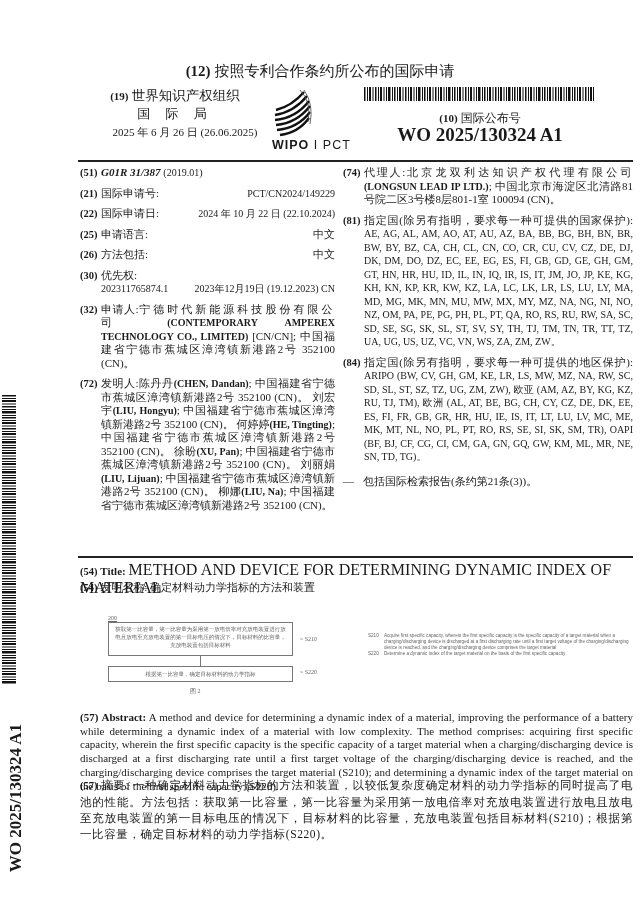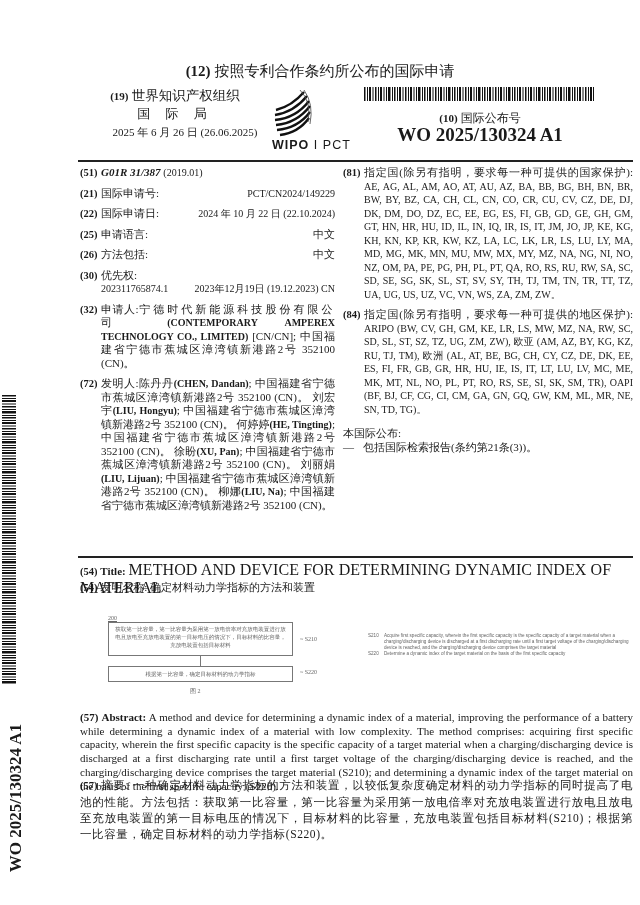--- a/index.html
+++ b/index.html
@@ -374,35 +374,41 @@
   <div class="field">
     <span class="code">(72)</span>
     <div class="just">
       <span>发明人:</span><span><span>陈丹丹</span><span class="bold">(CHEN, Dandan)</span><span>; 中国福建省宁德市蕉城区漳湾镇新港路2号 352100 (CN)。 </span></span><span><span>刘宏宇</span><span class="bold">(LIU, Hongyu)</span><span>; 中国福建省宁德市蕉城区漳湾镇新港路2号 352100 (CN)。 </span></span><span><span>何婷婷</span><span class="bold">(HE, Tingting)</span><span>; 中国福建省宁德市蕉城区漳湾镇新港路2号 352100 (CN)。 </span></span><span><span>徐盼</span><span class="bold">(XU, Pan)</span><span>; 中国福建省宁德市蕉城区漳湾镇新港路2号 352100 (CN)。 </span></span><span><span>刘丽娟</span><span class="bold">(LIU, Lijuan)</span><span>; 中国福建省宁德市蕉城区漳湾镇新港路2号 352100 (CN)。 </span></span><span><span>柳娜</span><span class="bold">(LIU, Na)</span><span>; 中国福建省宁德市蕉城区漳湾镇新港路2号 352100 (CN)。</span></span>
     </div>
   </div>
 </div>
 
 <div class="abs col-right">
   <div class="field">
+    <span class="code">(74)</span>
+    <div class="just">
+      <span>代理人:</span><span style="letter-spacing:1.5px">北京龙双利达知识产权代理有限公司</span>
+      <span class="bold">(LONGSUN LEAD IP LTD.)</span><span>; 中国北京市海淀区北清路81号院二区3号楼8层801-1室 100094 (CN)。</span>
+    </div>
+  </div>
+  <div class="field">
     <span class="code">(81)</span>
     <div class="just">
       <span>指定国(除另有指明，要求每一种可提供的国家保护):</span>
       <span class="small">AE, AG, AL, AM, AO, AT, AU, AZ, BA, BB, BG, BH, BN, BR, BW, BY, BZ, CA, CH, CL, CN, CO, CR, CU, CV, CZ, DE, DJ, DK, DM, DO, DZ, EC, EE, EG, ES, FI, GB, GD, GE, GH, GM, GT, HN, HR, HU, ID, IL, IN, IQ, IR, IS, IT, JM, JO, JP, KE, KG, KH, KN, KP, KR, KW, KZ, LA, LC, LK, LR, LS, LU, LY, MA, MD, MG, MK, MN, MU, MW, MX, MY, MZ, NA, NG, NI, NO, NZ, OM, PA, PE, PG, PH, PL, PT, QA, RO, RS, RU, RW, SA, SC, SD, SE, SG, SK, SL, ST, SV, SY, TH, TJ, TM, TN, TR, TT, TZ, UA, UG, US, UZ, VC, VN, WS, ZA, ZM, ZW。</span>
     </div>
   </div>
   <div class="field">
     <span class="code">(84)</span>
     <div class="just">
       <span>指定国(除另有指明，要求每一种可提供的地区保护):</span>
       <span class="small">ARIPO (BW, CV, GH, GM, KE, LR, LS, MW, MZ, NA, RW, SC, SD, SL, ST, SZ, TZ, UG, ZM, ZW), 欧亚 (AM, AZ, BY, KG, KZ, RU, TJ, TM), 欧洲 (AL, AT, BE, BG, CH, CY, CZ, DE, DK, EE, ES, FI, FR, GB, GR, HR, HU, IE, IS, IT, LT, LU, LV, MC, ME, MK, MT, NL, NO, PL, PT, RO, RS, SE, SI, SK, SM, TR), OAPI (BF, BJ, CF, CG, CI, CM, GA, GN, GQ, GW, KM, ML, MR, NE, SN, TD, TG)。</span>
     </div>
   </div>
   <div class="pubinfo">
-    <div>本国际公布:</div>
     <div><span class="dash">—</span><span>包括国际检索报告(条约第21条(3))。</span></div>
   </div>
 </div>
 
 <div class="abs hr-mid"></div>
 
 <div class="abs title-en">
   <span class="code">(54)</span>
   <span class="lbl">Title:</span>
   <span class="val">METHOD AND DEVICE FOR DETERMINING DYNAMIC INDEX OF MATERIAL</span>

